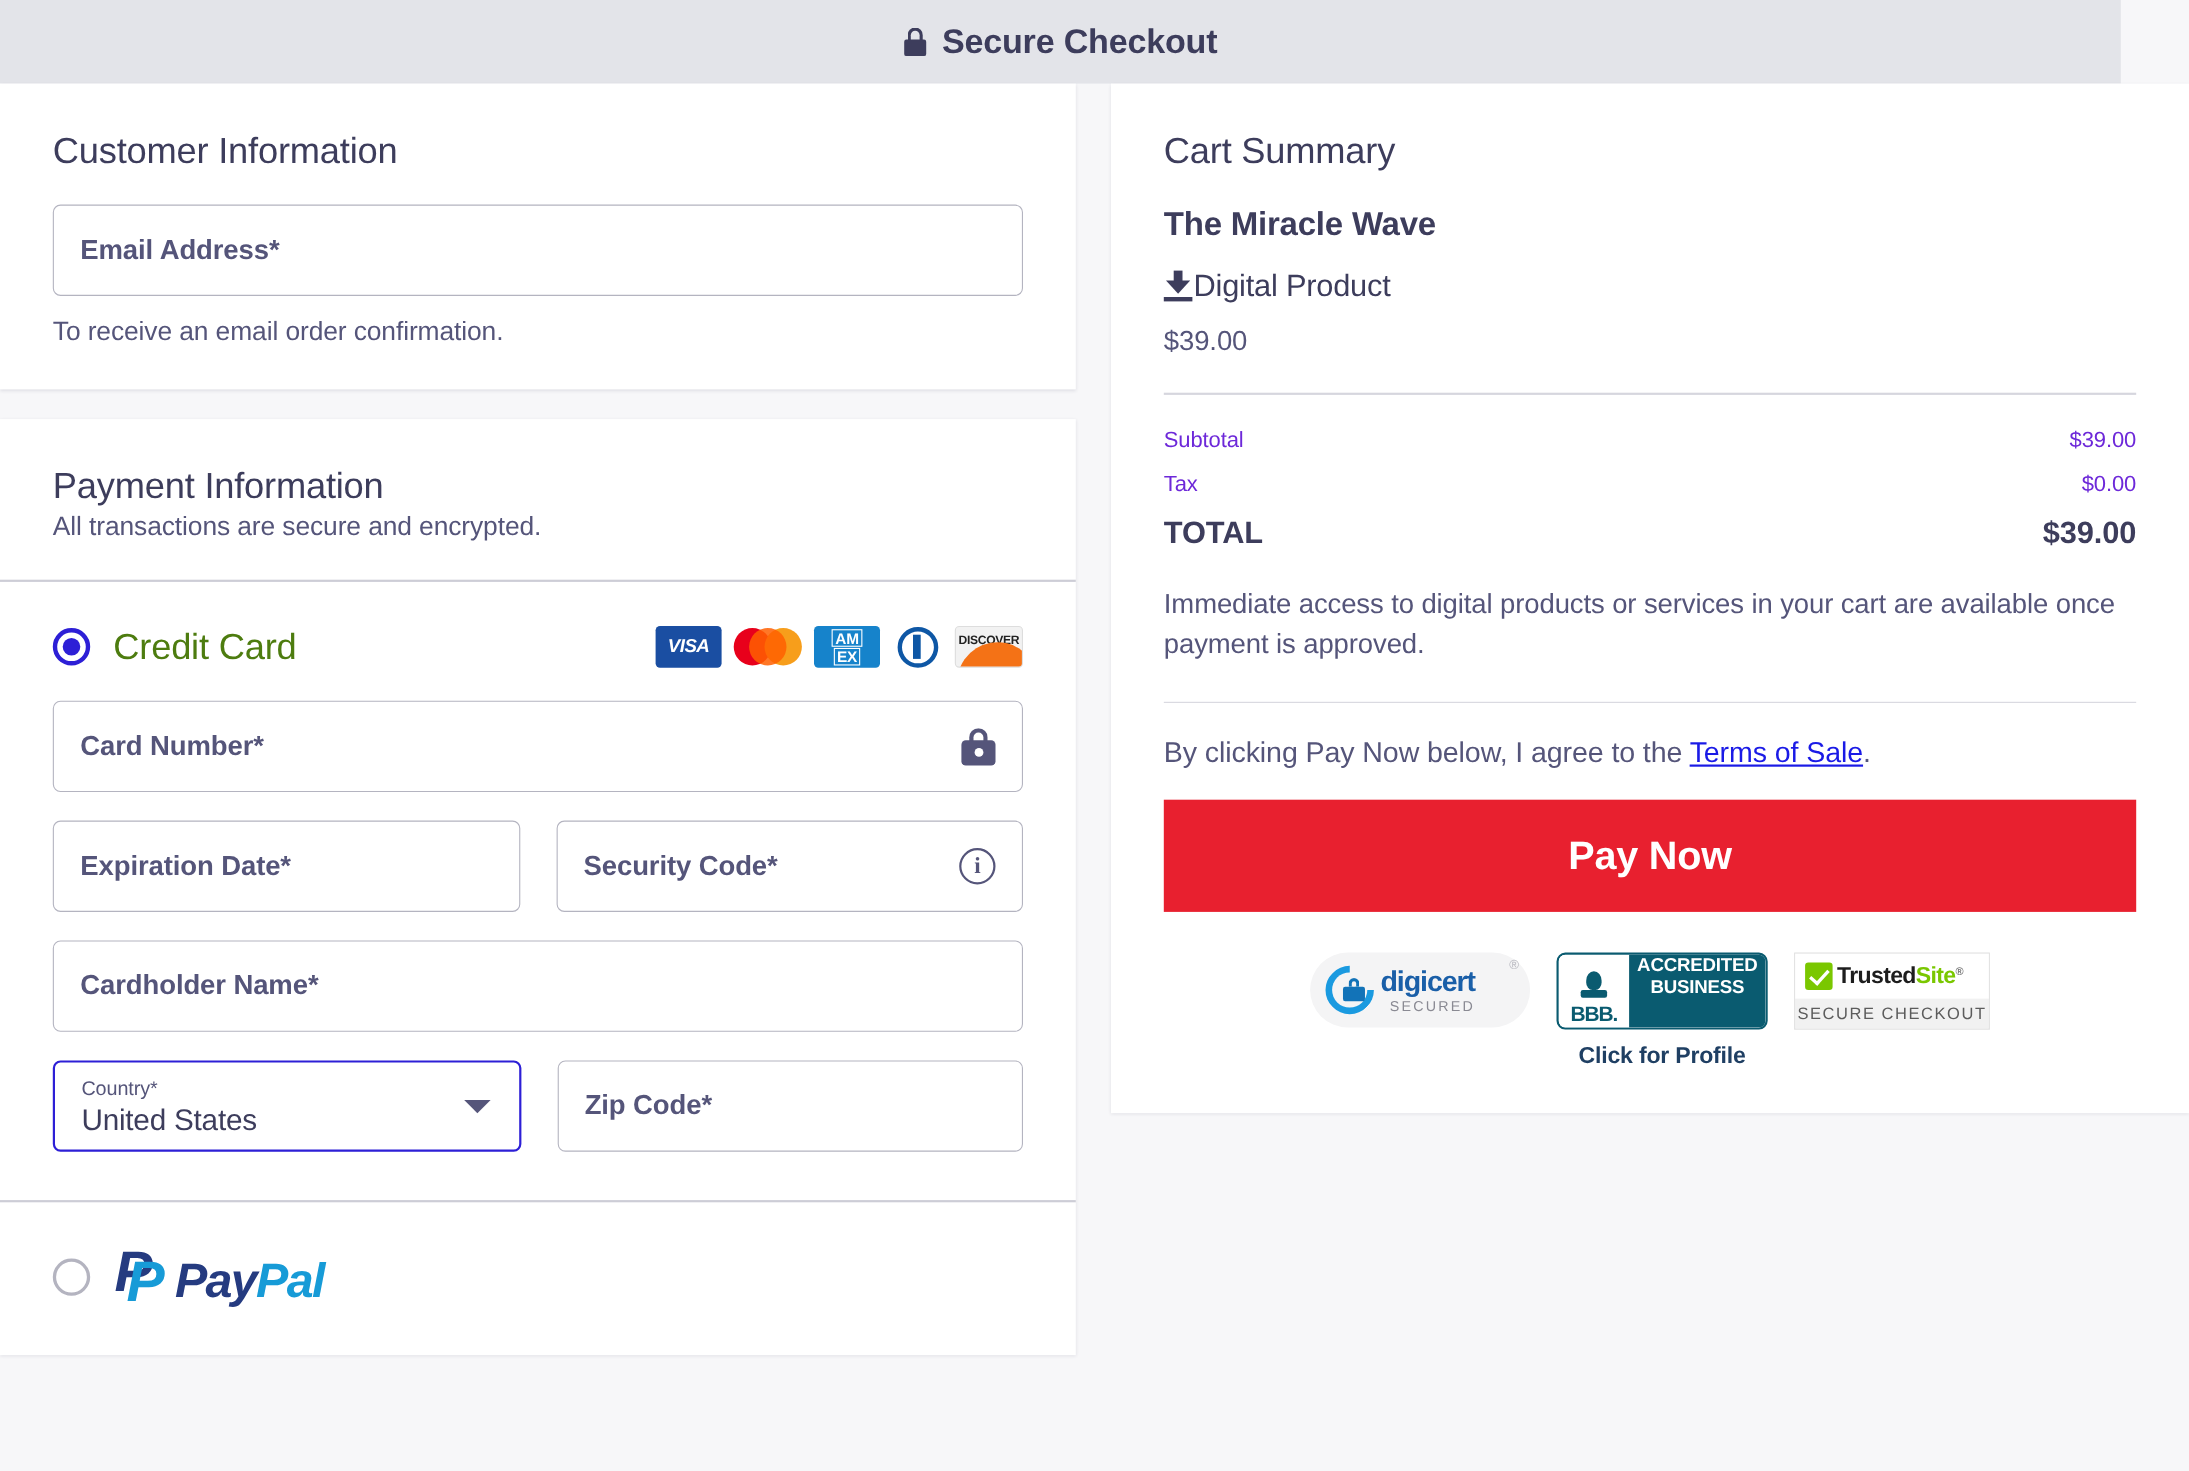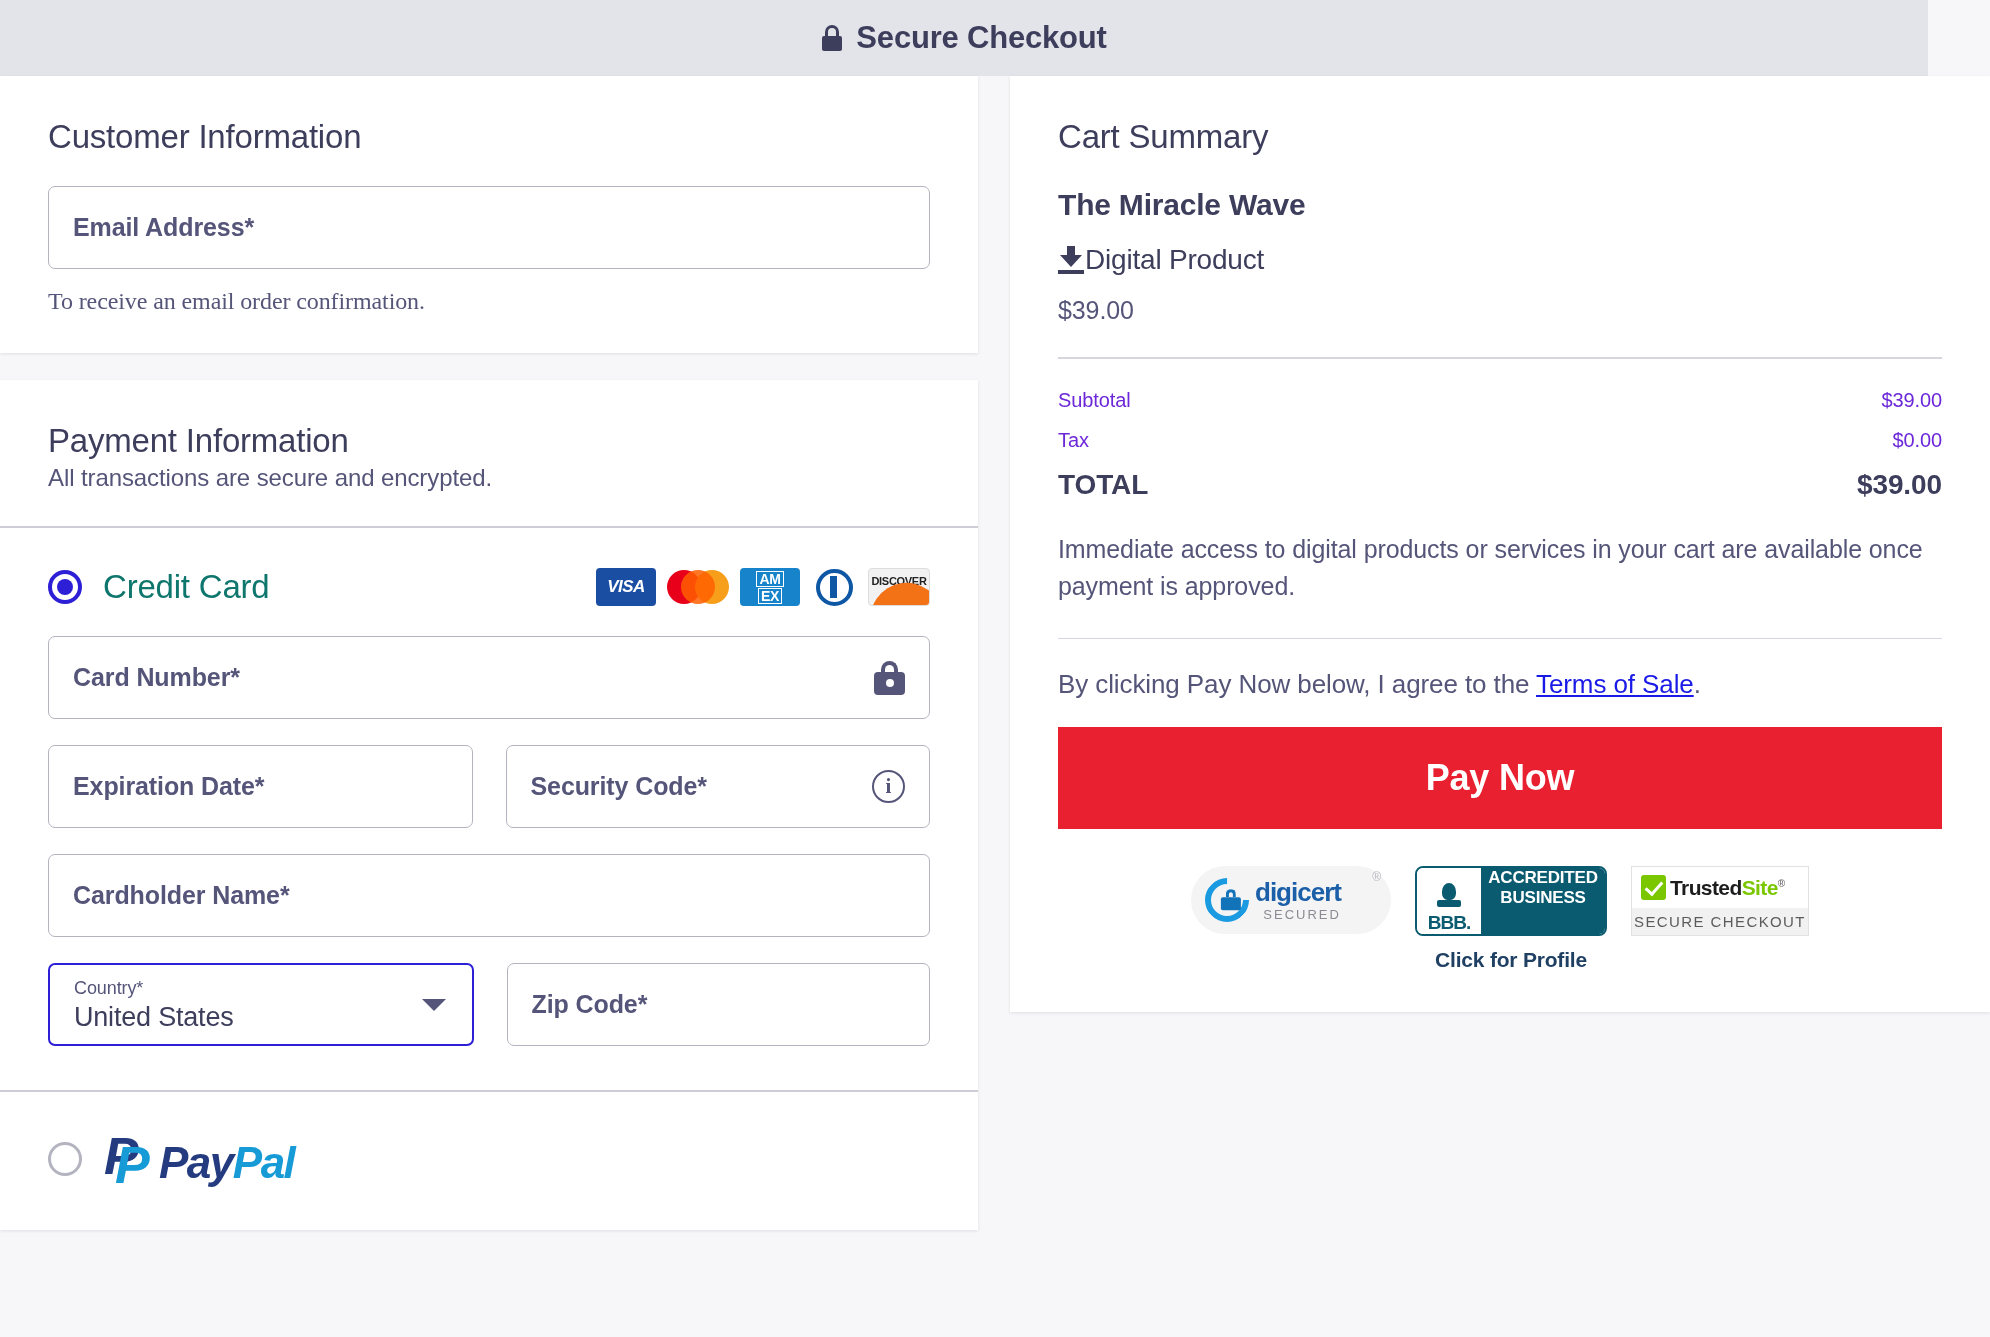--- a/index.html
+++ b/index.html
@@ -96,21 +96,20 @@
     font-size: 25px;
     font-weight: bold;
     color: #55557a;
     letter-spacing: -0.1px;
   }
   .field-help {
     font-size: 24px;
     color: #55557a;
     margin-top: 19px;
     letter-spacing: -0.1px;
-    font-family: Liberation Serif, serif;
   }
   .field-icon {
     margin-left: auto;
     display: flex;
     align-items: center;
   }
 
   
   .lock-small { position: relative; width: 31px; height: 34px; }
   .lock-small .sh {
@@ -177,21 +176,21 @@
     background: #2d1fd6;
     border-radius: 50%;
   }
   .radio.off {
     border: 3px solid #b4b4c0;
   }
   .radio.off::after { display: none; }
 
   .method-label {
     font-size: 33px;
-    color: #0f766e;
+    color: #4d7c0f;
     margin-left: 21px;
     letter-spacing: -0.2px;
   }
 
   .card-brands {
     margin-left: auto;
     display: flex;
     align-items: center;
     gap: 11px;
   }

